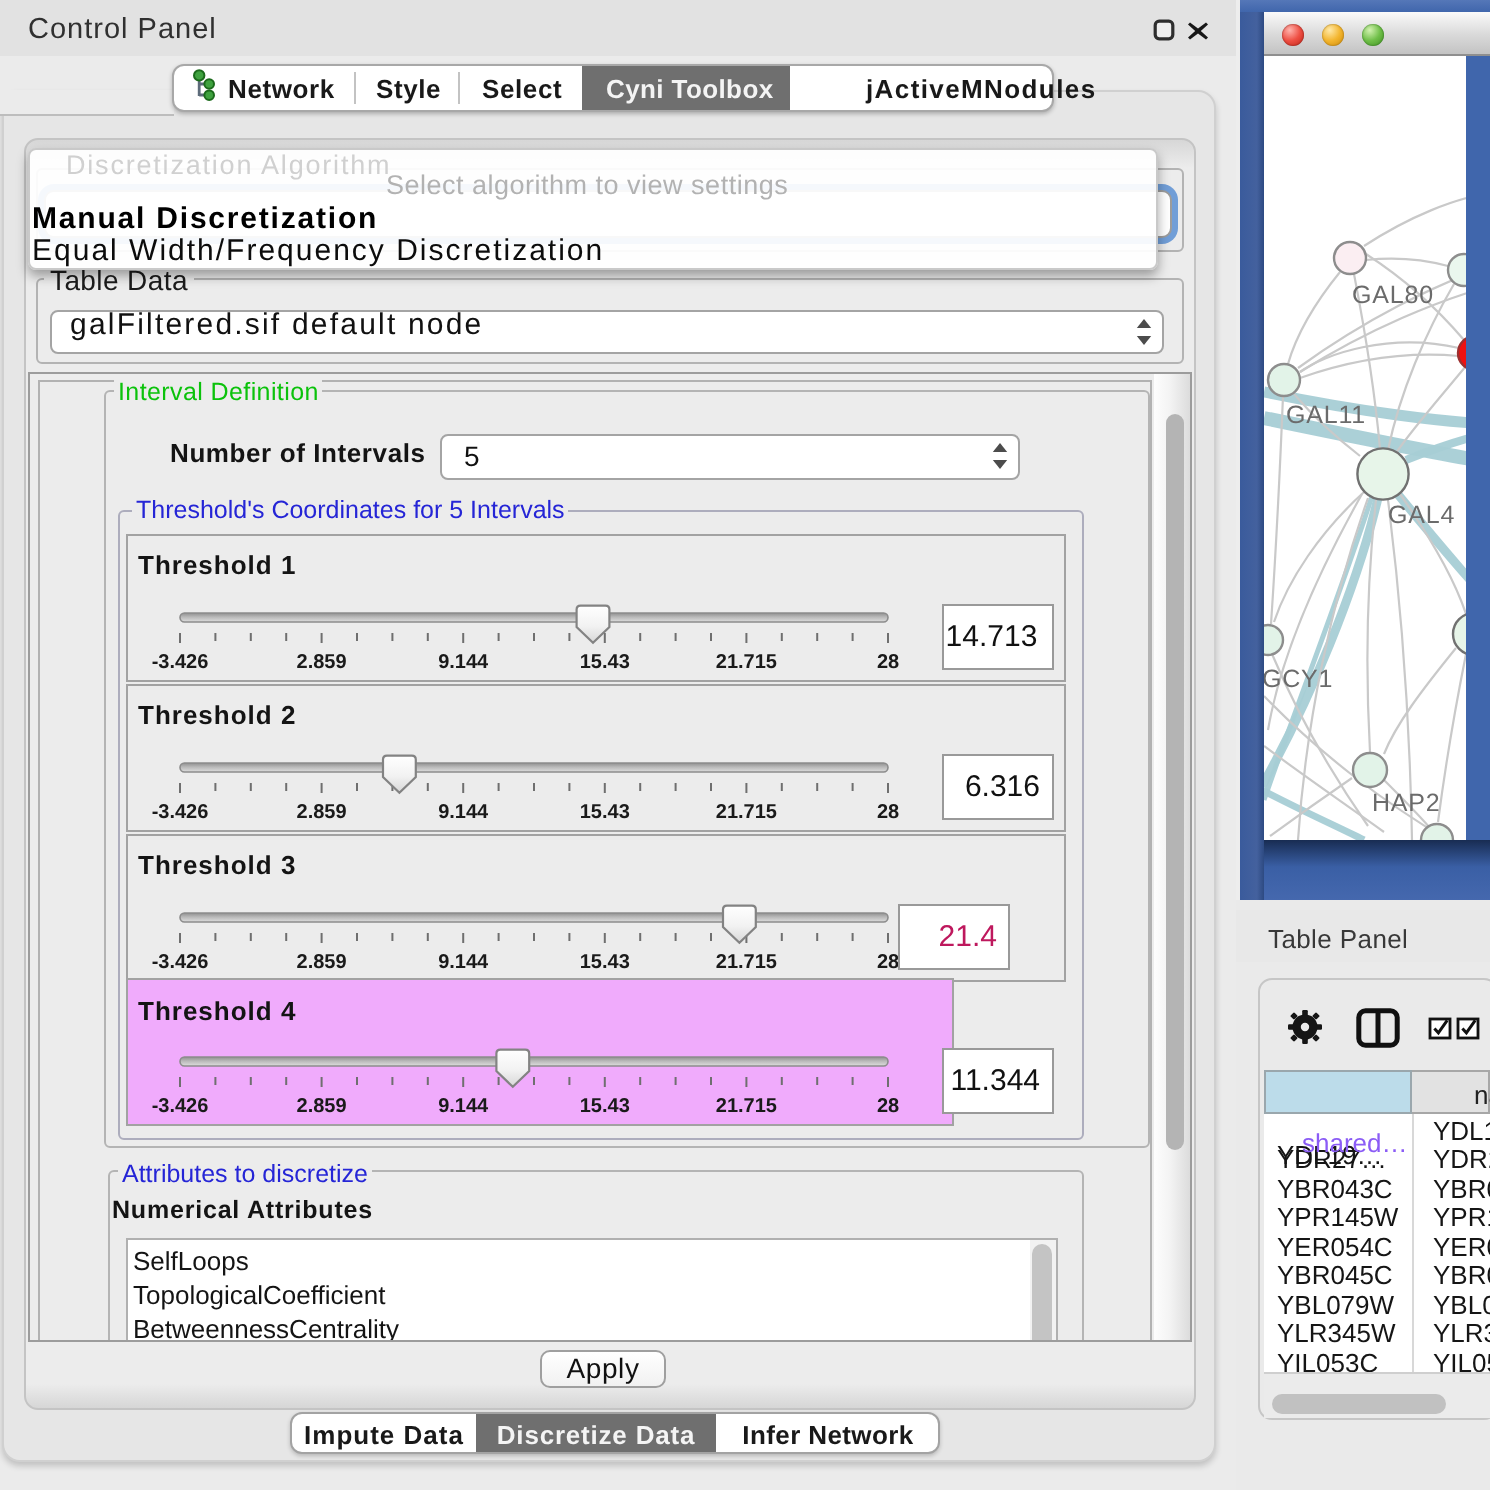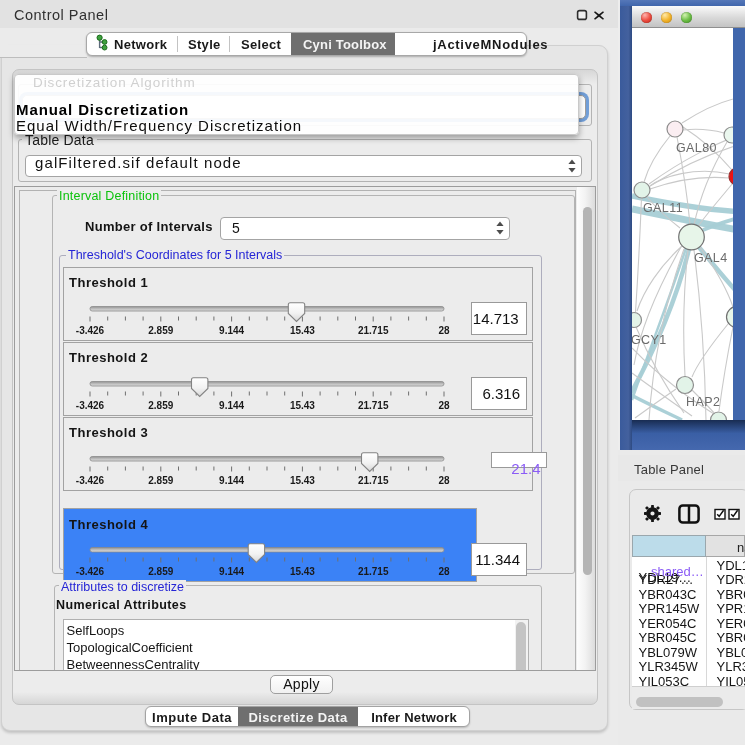--- a/index.html
+++ b/index.html
@@ -127,23 +127,23 @@
           <rect x="26" y="38.5" width="354" height="4.5" rx="2.2" fill="url(#trk)" stroke="#8c8c8c" stroke-width="0.8"></rect>
           <path d="M26.0 48.5 V53.5 M43.7 48.5 V52.5 M61.4 48.5 V52.5 M79.1 48.5 V52.5 M96.8 48.5 V53.5 M114.5 48.5 V52.5 M132.2 48.5 V52.5 M149.9 48.5 V52.5 M167.6 48.5 V53.5 M185.3 48.5 V52.5 M203.0 48.5 V52.5 M220.7 48.5 V52.5 M238.4 48.5 V53.5 M256.1 48.5 V52.5 M273.8 48.5 V52.5 M291.5 48.5 V52.5 M309.2 48.5 V53.5 M326.9 48.5 V52.5 M344.6 48.5 V52.5 M362.3 48.5 V52.5 M380.0 48.5 V53.5" stroke="#6f6f6f" stroke-width="1" fill="none"></path>
           <text x="26.0" y="66" font-size="10" font-weight="bold" fill="#1a1a1a" text-anchor="middle">-3.426</text>
           <text x="96.8" y="66" font-size="10" font-weight="bold" fill="#1a1a1a" text-anchor="middle">2.859</text>
           <text x="167.6" y="66" font-size="10" font-weight="bold" fill="#1a1a1a" text-anchor="middle">9.144</text>
           <text x="238.4" y="66" font-size="10" font-weight="bold" fill="#1a1a1a" text-anchor="middle">15.43</text>
           <text x="309.2" y="66" font-size="10" font-weight="bold" fill="#1a1a1a" text-anchor="middle">21.715</text>
           <text x="380.0" y="66" font-size="10" font-weight="bold" fill="#1a1a1a" text-anchor="middle">28</text>
           <path d="M299.5 34.8 L311.9 34.8 Q313.9 34.8 313.9 36.8 L313.9 45.5 L305.7 53.4 L297.5 45.5 L297.5 36.8 Q297.5 34.8 299.5 34.8 Z" fill="url(#thm)" stroke="#838383" stroke-width="1.1"></path>
         </svg>
-<div class="abs" style="left:427px; top:34px; width:56px; height:16px; background:#fff; border:1px solid #999; font-size:15px; color:#8b5cf6; text-align:right; line-height:31px; padding-right:5.5px;">21.4</div>
-</div>
-<div class="abs" style="left:48px; top:321px; width:414px; height:74px; border:1px solid #a2a2a2; background:#3b82f6;">
+<div class="abs" style="left:385px; top:34px; width:56px; height:33px; background:#fff; border:1px solid #999; font-size:15px; color:#be185d; text-align:right; line-height:31px; padding-right:5.5px;">21.4</div>
+</div>
+<div class="abs" style="left:48px; top:302px; width:414px; height:74px; border:1px solid #a2a2a2; background:#f0abfc;">
 <div class="abs bold" style="left:5px; top:7.5px; font-size:13px; letter-spacing:0.5px; color:#141414;">Threshold 4</div>
 <svg class="abs" style="left:0;top:0;" width="468" height="72" viewBox="0 0 468 72">
           <rect x="26" y="38.5" width="354" height="4.5" rx="2.2" fill="url(#trk)" stroke="#8c8c8c" stroke-width="0.8"></rect>
           <path d="M26.0 48.5 V53.5 M43.7 48.5 V52.5 M61.4 48.5 V52.5 M79.1 48.5 V52.5 M96.8 48.5 V53.5 M114.5 48.5 V52.5 M132.2 48.5 V52.5 M149.9 48.5 V52.5 M167.6 48.5 V53.5 M185.3 48.5 V52.5 M203.0 48.5 V52.5 M220.7 48.5 V52.5 M238.4 48.5 V53.5 M256.1 48.5 V52.5 M273.8 48.5 V52.5 M291.5 48.5 V52.5 M309.2 48.5 V53.5 M326.9 48.5 V52.5 M344.6 48.5 V52.5 M362.3 48.5 V52.5 M380.0 48.5 V53.5" stroke="#6f6f6f" stroke-width="1" fill="none"></path>
           <text x="26.0" y="66" font-size="10" font-weight="bold" fill="#1a1a1a" text-anchor="middle">-3.426</text>
           <text x="96.8" y="66" font-size="10" font-weight="bold" fill="#1a1a1a" text-anchor="middle">2.859</text>
           <text x="167.6" y="66" font-size="10" font-weight="bold" fill="#1a1a1a" text-anchor="middle">9.144</text>
           <text x="238.4" y="66" font-size="10" font-weight="bold" fill="#1a1a1a" text-anchor="middle">15.43</text>
           <text x="309.2" y="66" font-size="10" font-weight="bold" fill="#1a1a1a" text-anchor="middle">21.715</text>
           <text x="380.0" y="66" font-size="10" font-weight="bold" fill="#1a1a1a" text-anchor="middle">28</text>
@@ -305,16 +305,17 @@
   <div class="abs" style="left:632px; top:535px; width:73.5px; height:22px; background:#bcdcea; border:1px solid #9aa7ad;"></div>
   <div class="abs" style="left:705.5px; top:535px; width:39.5px; height:22px; background:#e2e2e2; border:1px solid #a7a7a7; border-left:none;"></div>
   <div class="abs" style="left:651px; top:540px; font-size:13px; color:#8b5cf6;margin-top:24px;">shared…</div>
   <div class="abs" style="left:737px; top:540px; font-size:13px; color:#222;">name</div>
   <div class="abs" style="left:632px; top:686px; width:113px; height:23px; background:#ebebeb; border-top:1px solid #cfcfcf;"></div>
   <div class="abs" style="left:635.5px; top:696.5px; width:87px; height:10px; background:#c1c1c1; border-radius:5px;"></div>
 
   <div class="abs" style="left:14px; top:74px; width:565px; height:61px; background:rgba(255,255,255,0.93);
        border:1px solid #c9c9c9; border-radius:4px; box-shadow:0 3px 6px rgba(0,0,0,0.35); z-index:50;"></div>
   <div class="abs" style="left:33px; top:75px; font-size:13.5px; letter-spacing:0.9px; color:#d0d0d0; z-index:51;">Discretization Algorithm</div>
+  <div class="abs" style="left:193px; top:85px; font-size:13.5px; letter-spacing:0.25px; color:#b2b2b2; z-index:51;">Select algorithm to view settings</div>
   <div class="abs bold" style="left:16px; top:100.5px; font-size:15px; letter-spacing:0.9px; color:#000; z-index:51;">Manual Discretization</div>
   <div class="abs" style="left:16px; top:116.5px; font-size:15px; letter-spacing:1px; color:#0c0c0c; z-index:51;">Equal Width/Frequency Discretization</div>
 
 </div>
 
 </body></html>

